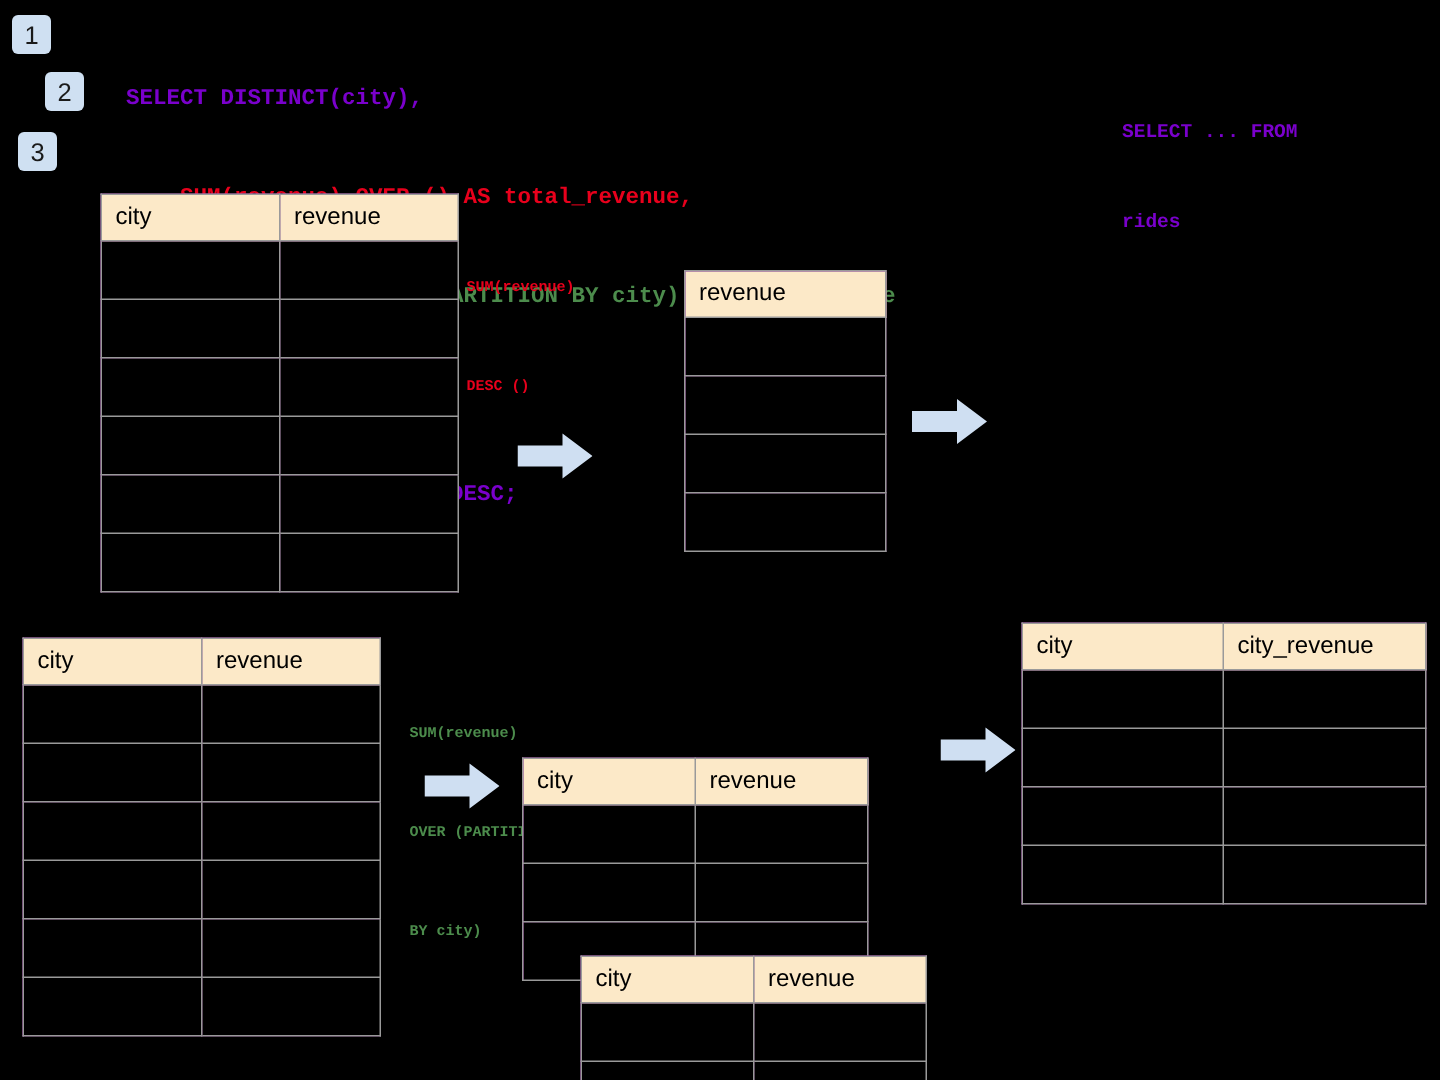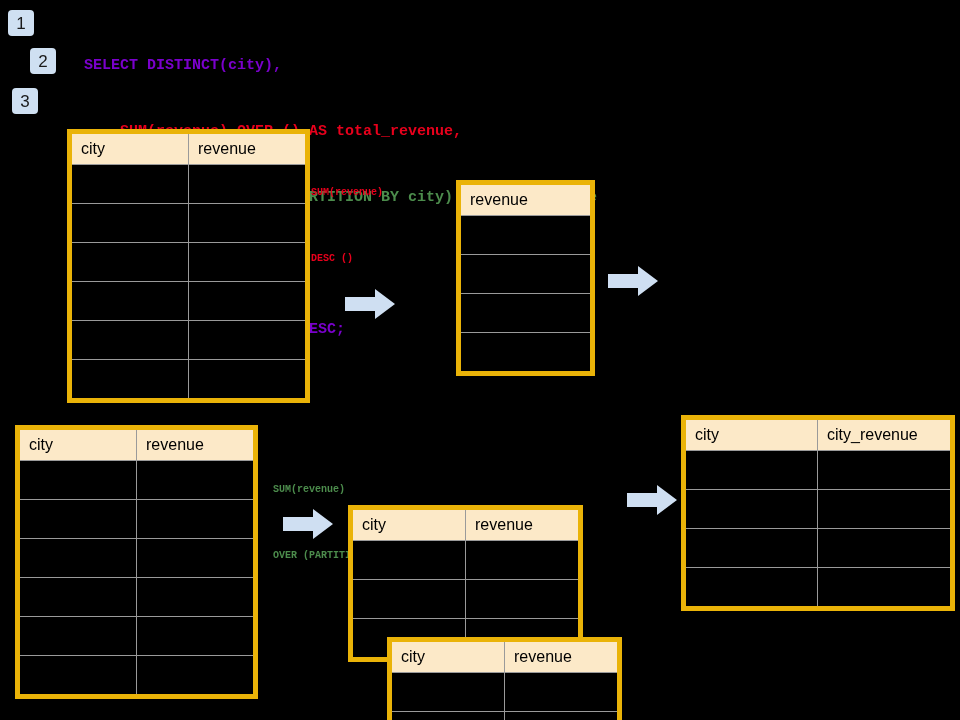--- a/index.html
+++ b/index.html
@@ -67,21 +67,21 @@
     line-height: 22px;
     white-space: pre;
   }
 
   
   .tbl {
     position: absolute;
     border-collapse: collapse;
     table-layout: fixed;
     background: #a21caf;
-    border: 5px solid #eab308;
+    border: 1px solid #eab308;
   }
   .tbl td, .tbl th {
     border: 1px solid #9a9a9a;
     padding: 0;
     margin: 0;
   }
   .tbl th {
     background: #fce9c8;
     color: #000000;
     text-align: left;
@@ -118,29 +118,34 @@
   </div>
 
   <div class="sql-block" style="left:84px; top:11px;">
     <div class="sql-line c-purple">SELECT DISTINCT(city),</div>
     <div class="sql-line c-red">    SUM(revenue) OVER () AS total_revenue,</div>
     <div class="sql-line c-green">    SUM(revenue) OVER (PARTITION BY city) as city_revenue</div>
     <div class="sql-line c-purple">  FROM rides</div>
     <div class="sql-line c-purple">  ORDER by city_revenue DESC;</div>
   </div>
 
+  <div class="sql-right" style="left:748px; top:38px;">
+    <div>SELECT ... FROM</div>
+    <div>rides</div>
+  </div>
 
   <div class="annot c-red" style="left:311px; top:138px;">
     <div>SUM(revenue)</div>
     <div>DESC ()</div>
   </div>
 
   <div class="annot c-green" style="left:273px; top:435px;">
     <div>SUM(revenue)</div>
     <div>OVER (PARTITION</div>
+    <div>BY city)</div>
   </div>
 
   <table class="tbl" style="left:67px; top:129px; width:238px;">
     <colgroup>
         <col style="width:119px">
         <col style="width:119px">
       </colgroup>
     <thead>
       <tr>
         <th>city</th>

